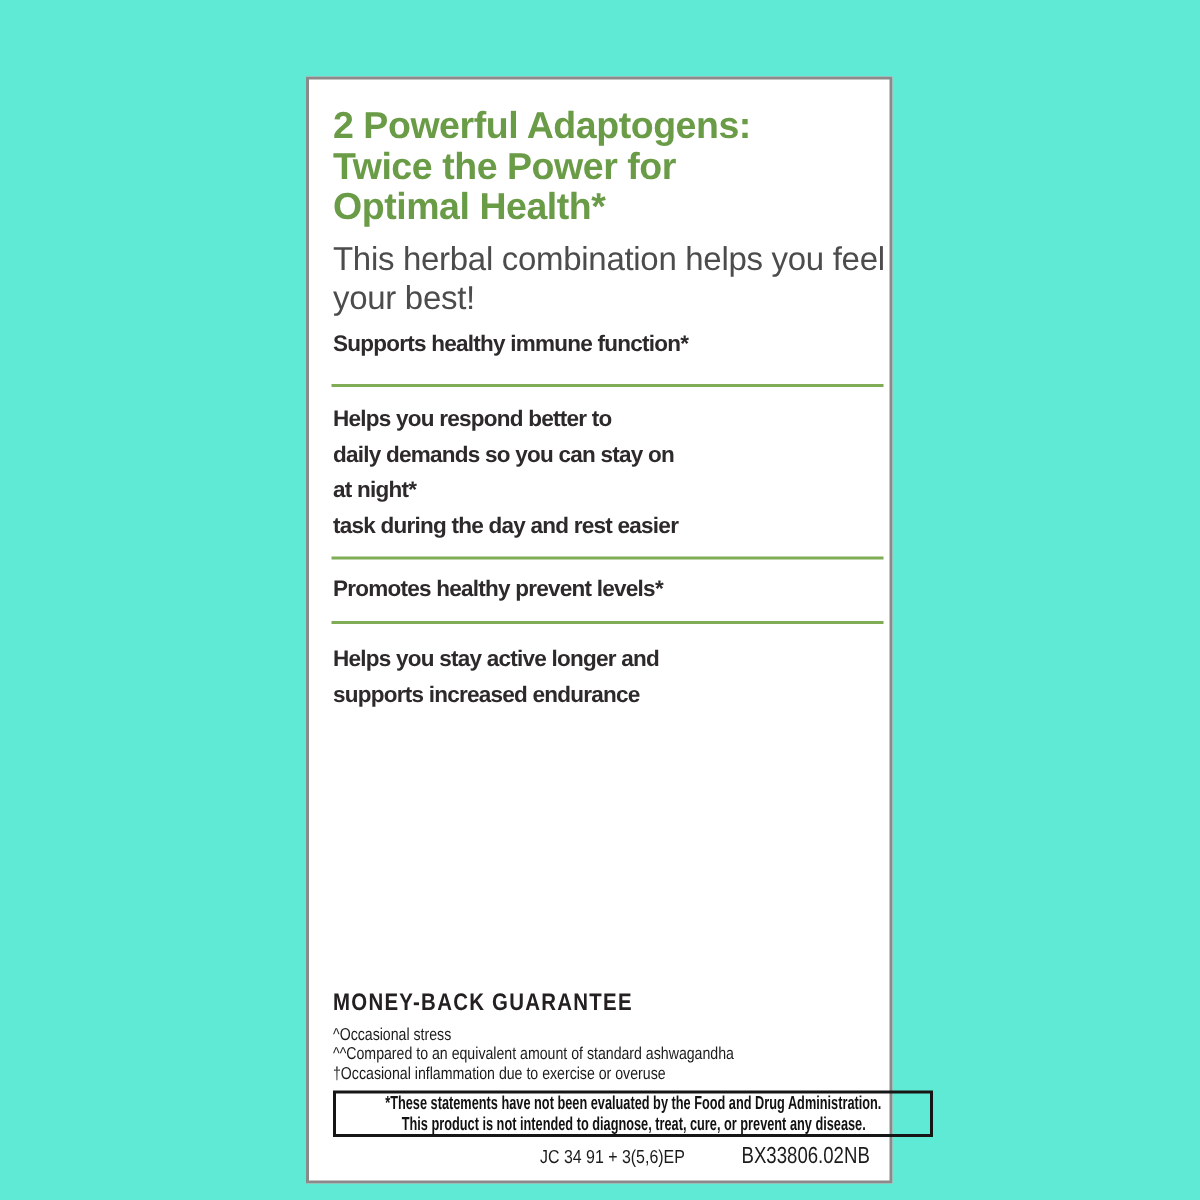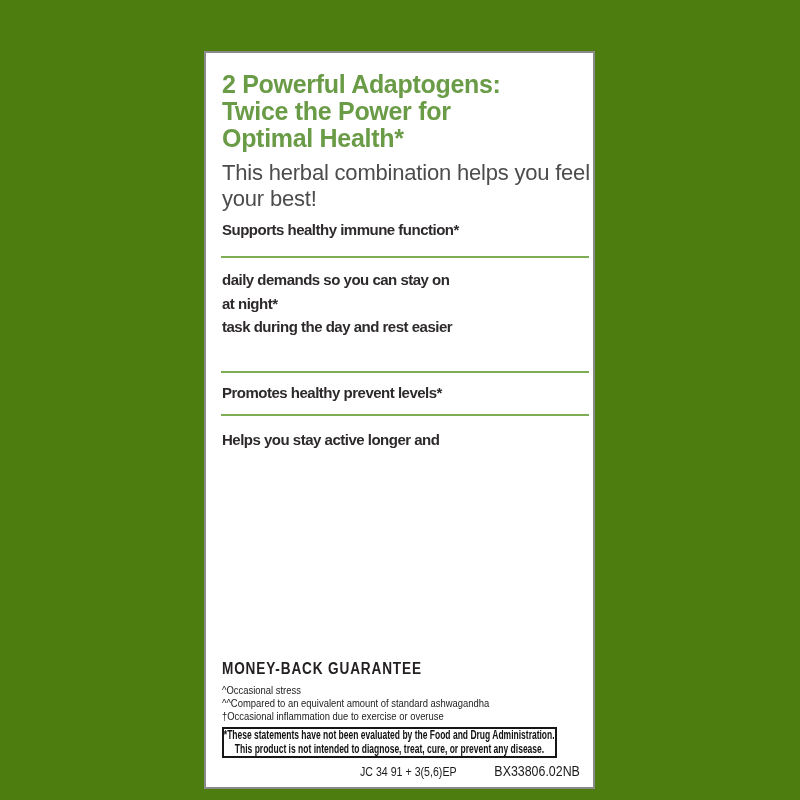--- a/index.html
+++ b/index.html
@@ -7,21 +7,21 @@
     padding: 0;
     background: #ffffff;
     width: 800px;
     height: 800px;
     font-family: "Liberation Sans", "DejaVu Sans", sans-serif;
   }
   .page {
     position: relative;
     width: 800px;
     height: 800px;
-    background: #4d7c0f;
+    background: #5eead4;
     overflow: hidden;
     text-decoration: underline;
   }
   .label-box {
     position: absolute;
     left: 204px;
     top: 51px;
     width: 391px;
     height: 738px;
     box-sizing: border-box;
@@ -83,21 +83,21 @@
     left: 16px; top: 631px;
     font-size: 11.5px;
     line-height: 13.2px;
     color: #1b1b1b;
     transform: scaleX(0.82);
     transform-origin: left top;
     white-space: nowrap;
   }
   .disclaimer-box {
     left: 16px; top: 674px;
-    width: 335px;
+    width: 400px;
     height: 31px;
     box-sizing: border-box;
     border: 2px solid #161616;
     display: flex;
     flex-direction: column;
     align-items: center;
     justify-content: center;
     overflow: visible;
   }
   .disc-line {
@@ -148,35 +148,37 @@
       <div>your best!</div>
     </div>
 
     <div class="benefit b1">
       <div>Supports healthy immune function*</div>
     </div>
 
     <div class="rule r1"></div>
 
     <div class="benefit b2">
+      <div>Helps you respond better to</div>
       <div>daily demands so you can stay on</div>
       <div>at night*</div>
       <div>task during the day and rest easier</div>
     </div>
 
     <div class="rule r2"></div>
 
     <div class="benefit b3">
       <div>Promotes healthy prevent levels*</div>
     </div>
 
     <div class="rule r3"></div>
 
     <div class="benefit b4">
       <div>Helps you stay active longer and</div>
+      <div>supports increased endurance</div>
     </div>
 
     <div class="guarantee">MONEY-BACK GUARANTEE</div>
 
     <div class="footnotes">
       <div>^Occasional stress</div>
       <div>^^Compared to an equivalent amount of standard ashwagandha</div>
       <div>†Occasional inflammation due to exercise or overuse</div>
     </div>
 

